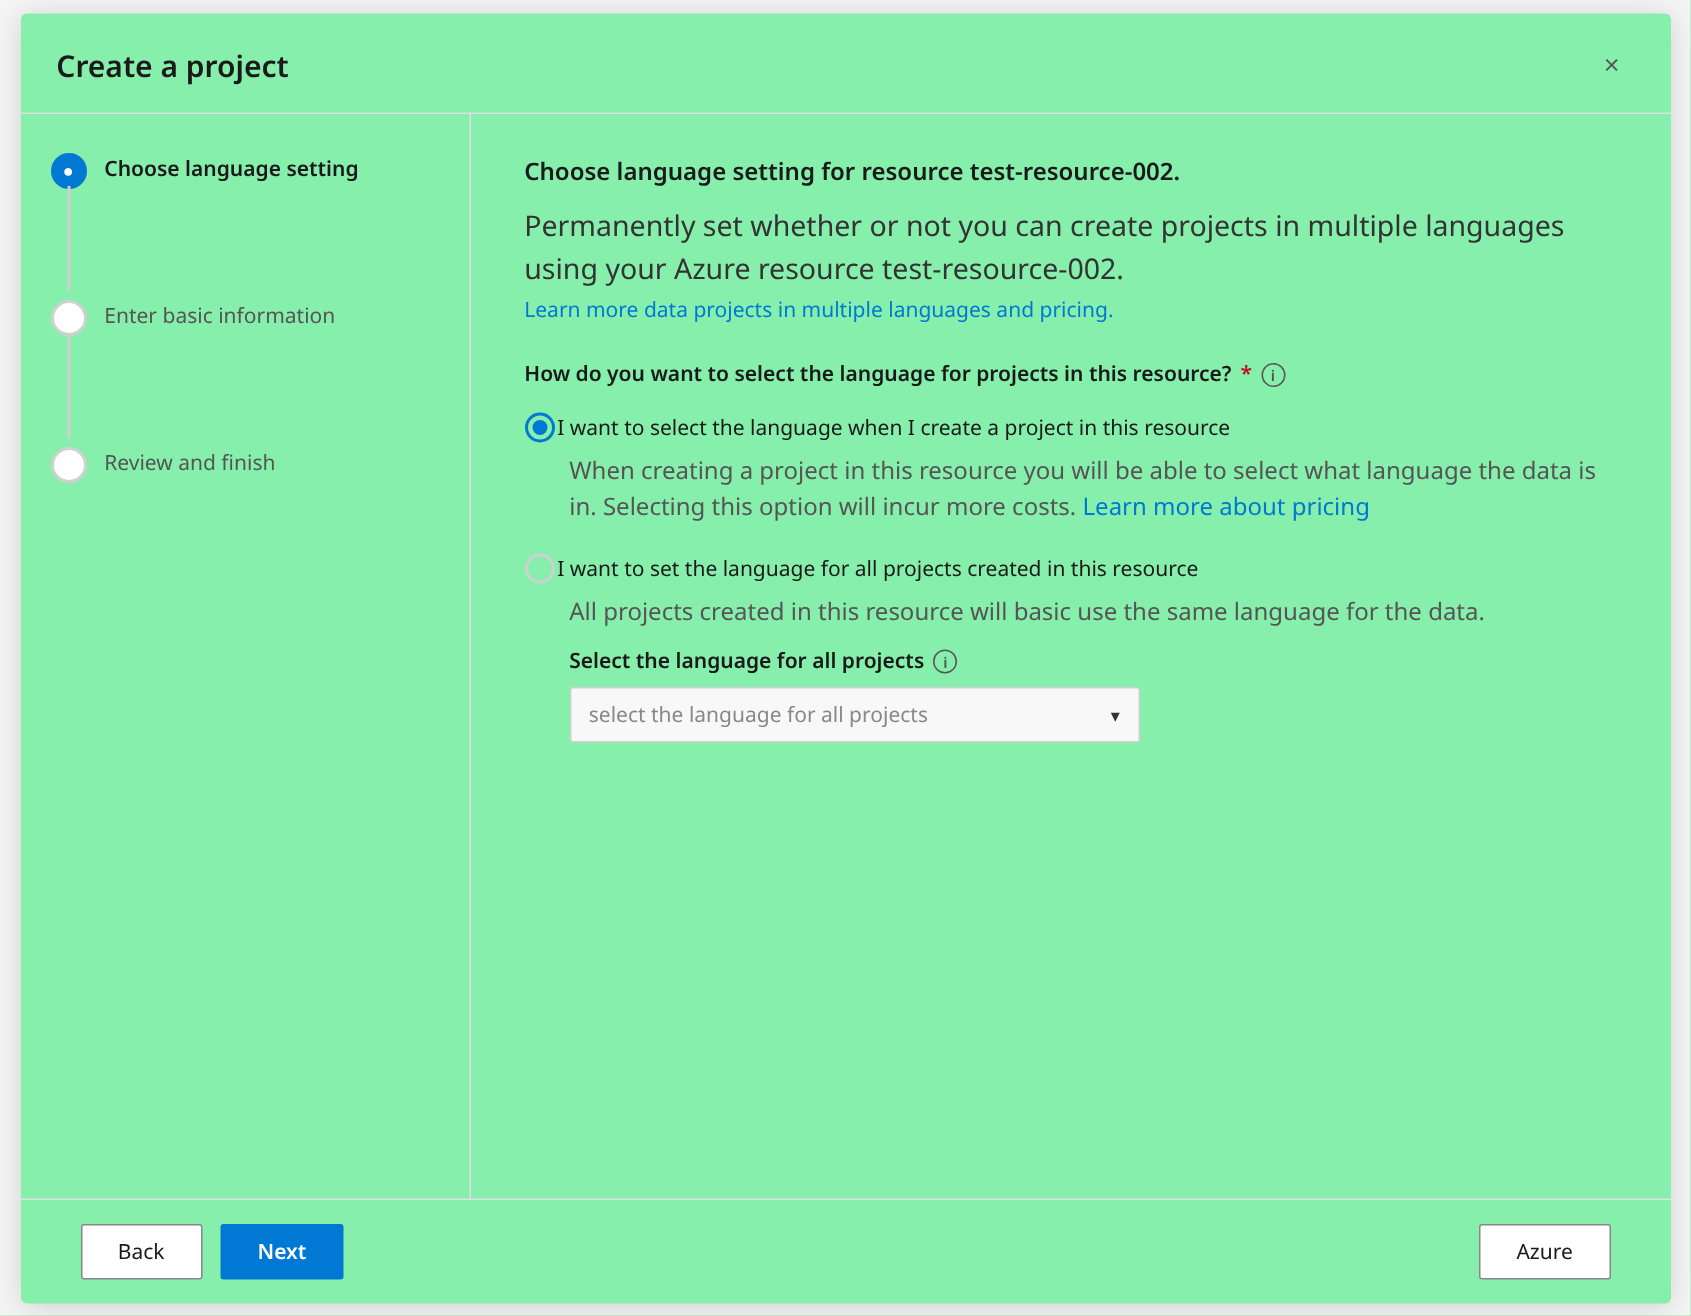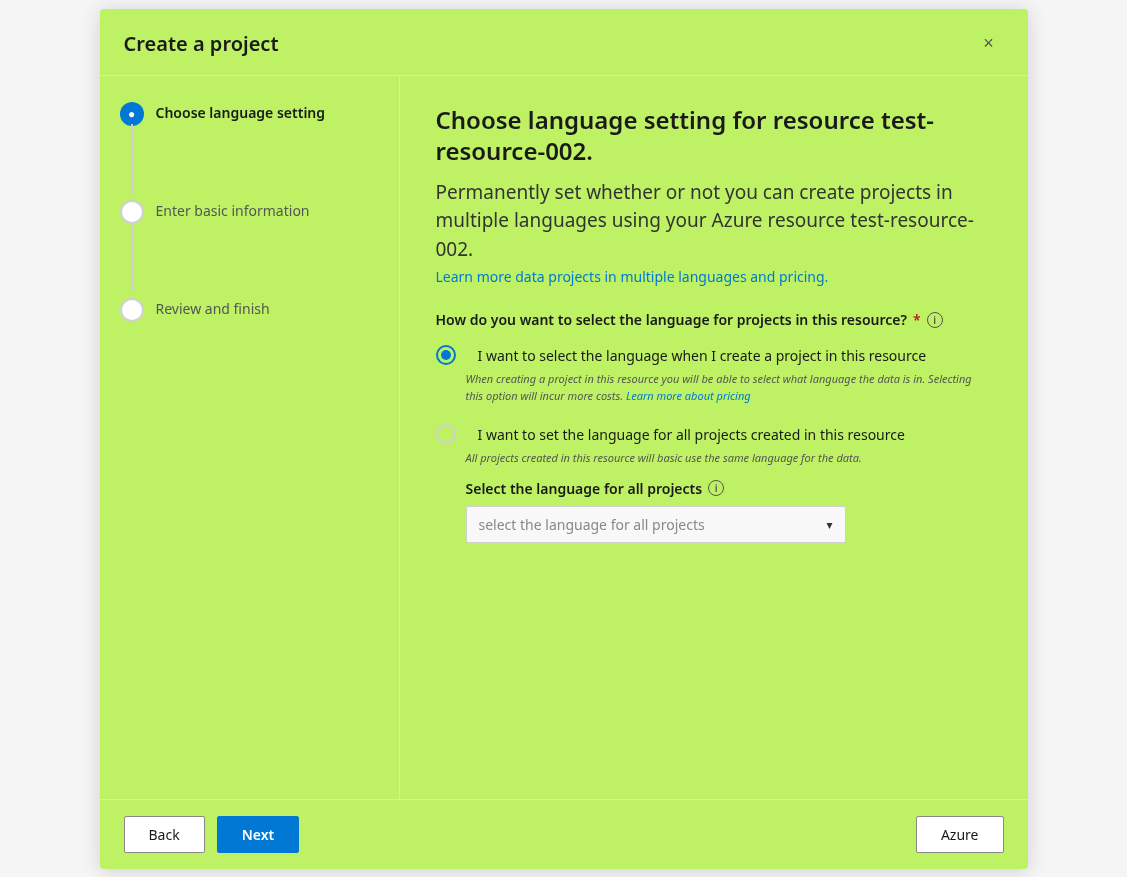--- a/index.html
+++ b/index.html
@@ -6,22 +6,22 @@
     body {
       font-family: 'Segoe UI', system-ui, -apple-system, sans-serif;
       font-size: 14px;
       background: #f5f5f5;
       display: flex;
       justify-content: center;
       align-items: center;
       min-height: 100vh;
     }
     .dialog {
-      background: #bef264;
-      width: 928px;
+      background: #86efac;
+      width: 1100px;
       min-height: 860px;
       border-radius: 4px;
       box-shadow: 0 2px 20px rgba(0,0,0,0.15);
       display: flex;
       flex-direction: column;
       position: relative;
     }
     .dialog-header {
       display: flex;
       justify-content: space-between;
@@ -107,21 +107,21 @@
     .step-label.inactive {
       color: #555;
     }
     
     .main-content {
       flex: 1;
       padding: 28px 36px;
       overflow-y: auto;
     }
     .section-title {
-      font-size: 24px;
+      font-size: 16px;
       font-weight: 600;
       color: #1a1a1a;
       margin-bottom: 12px;
       line-height: 1.3;
     }
     .description {
       font-size: 19px;
       color: #333;
       line-height: 1.5;
       margin-bottom: 4px;
@@ -156,21 +156,21 @@
       color: #555;
       cursor: pointer;
       flex-shrink: 0;
     }
     .radio-option {
       margin-bottom: 20px;
     }
     .radio-row {
       display: flex;
       align-items: center;
-      gap: 22px;
+      gap: 2px;
       cursor: pointer;
       margin-bottom: 6px;
     }
     .radio-input {
       width: 20px;
       height: 20px;
       border-radius: 50%;
       border: 2px solid #d0d0d0;
       display: flex;
       align-items: center;
@@ -186,25 +186,24 @@
       width: 10px;
       height: 10px;
       border-radius: 50%;
       background: #0078d4;
     }
     .radio-label {
       font-size: 14px;
       color: #1a1a1a;
     }
     .radio-desc {
-      font-size: 11px;
+      font-size: 16px;
       color: #555;
       margin-left: 30px;
       line-height: 1.5;
-      font-style: italic;
     }
     .language-select-section {
       margin-left: 30px;
       margin-top: 12px;
     }
     .language-select-label {
       font-size: 14px;
       font-weight: 600;
       color: #1a1a1a;
       margin-bottom: 8px;
@@ -225,21 +224,21 @@
       color: #888;
       font-size: 14px;
     }
     .chevron-icon {
       font-size: 12px;
       color: #333;
     }
     
     .dialog-footer {
       border-top: 1px solid #e0e0e0;
-      padding: 16px 24px;
+      padding: 16px 40px;
       display: flex;
       justify-content: space-between;
       align-items: center;
     }
     .footer-left {
       display: flex;
       gap: 12px;
     }
     .btn {
       padding: 8px 24px;

